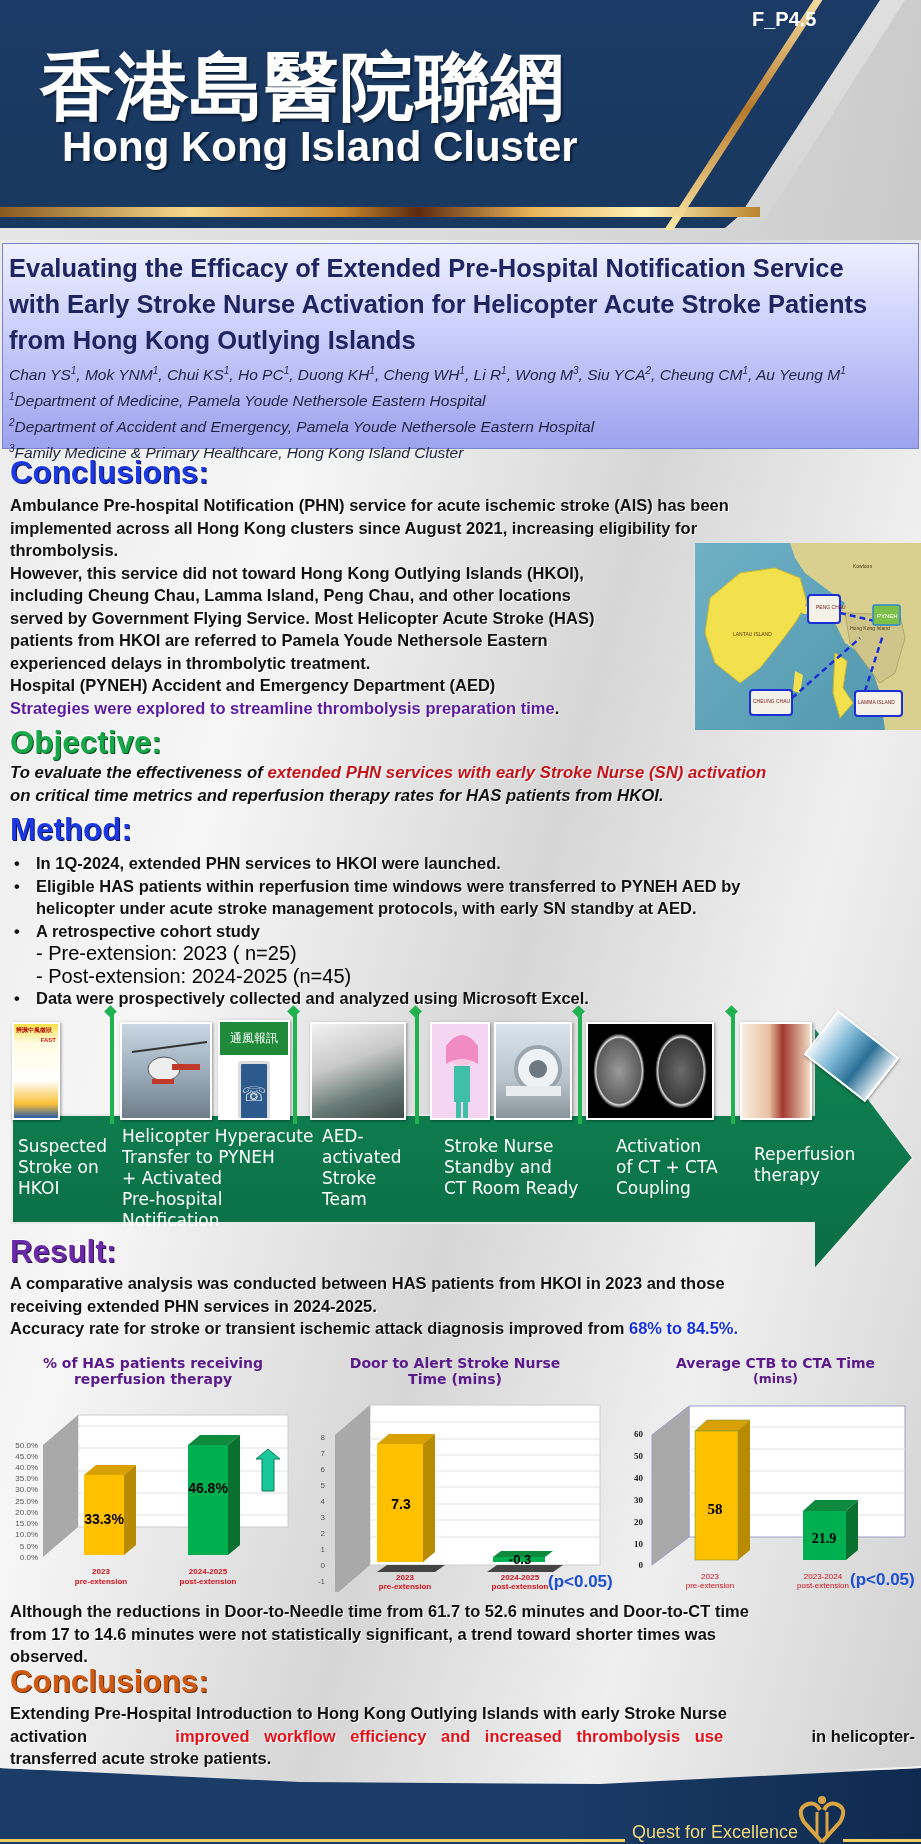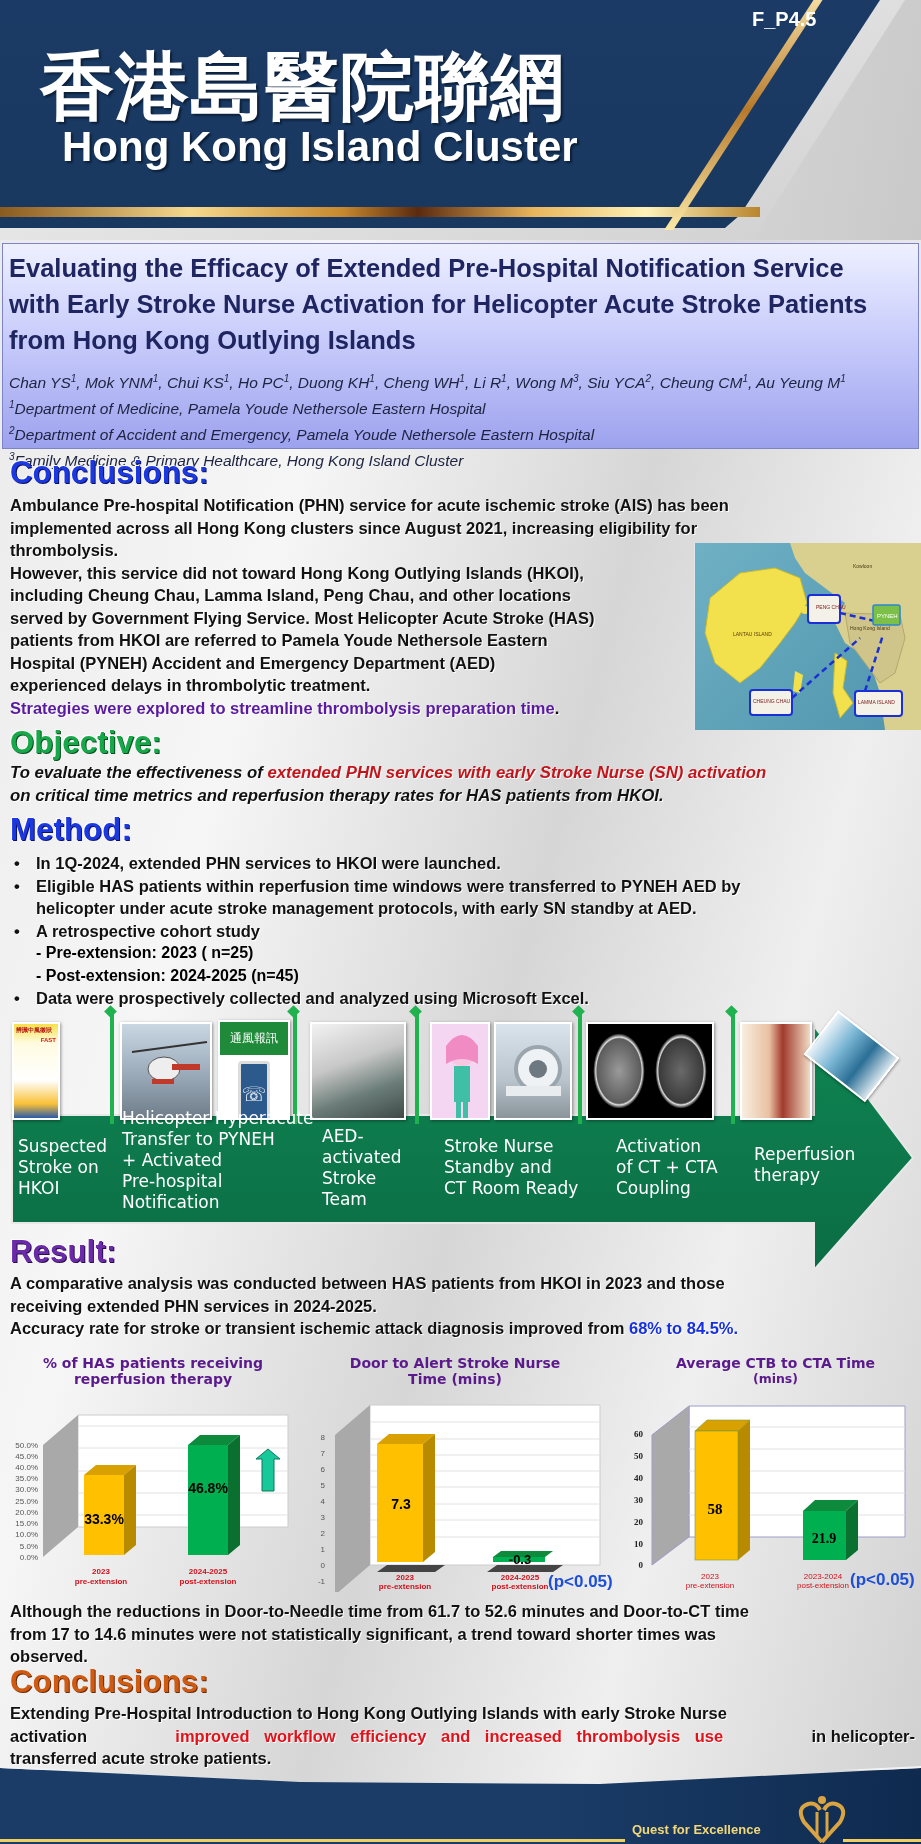--- a/index.html
+++ b/index.html
@@ -58,21 +58,21 @@
   .title-box {
     position: absolute; left: 2px; top: 243px; width: 917px; height: 206px;
     background: linear-gradient(180deg, #eef0ff 0%, #c9cdfb 45%, #9da2ee 100%);
     border: 1px solid #7d83c9;
     padding: 6px 6px;
   }
   .title-text {
     font-weight: bold; font-size: 25.5px; line-height: 36px; color: #1e2560;
   }
   .authors {
-    font-style: italic; font-size: 15.5px; line-height: 22px; color: #1d2340; margin-top: 10px;
+    font-style: italic; font-size: 15.5px; line-height: 22px; color: #1d2340; margin-top: 2px;
   }
   .affil { font-style: italic; font-size: 15.5px; line-height: 22px; color: #1d2340; }
   .sup { font-size: 10px; vertical-align: super; }
   
   .section-heading {
     position: absolute; font-weight: bold; font-size: 31px; letter-spacing: 0.2px;
   }
   .h-blue { color: #1c38e0; text-shadow: 1px 1px 0 #0b1360, -1px -1px 0 #fff; }
   .h-green { color: #17a84a; text-shadow: 1px 1px 0 #0c4d22, -1px -1px 0 #fff; }
   .h-purple { color: #6b2aa8; text-shadow: 1px 1px 0 #2a0f48, -1px -1px 0 #fff; }
@@ -92,21 +92,21 @@
     overflow: hidden; border-left: 1px solid #dfe6e9;
   }
   .map svg { position: absolute; left: 0; top: 0; }
   
   .method-list { position: absolute; left: 10px; top: 852px; width: 905px; }
   .method-item {
     font-weight: bold; font-size: 16.5px; line-height: 22.5px; color: #111;
     padding-left: 26px; position: relative; text-shadow: 1px 1px 0 #fff;
   }
   .method-item .bullet { position: absolute; left: 4px; top: 0; }
-  .method-sub { padding-left: 26px; font-weight: bold; font-size: 16px; line-height: 22.5px; }
+  .method-sub { padding-left: 26px; font-weight: normal; font-size: 20px; line-height: 22.5px; }
   
   .timeline { position: absolute; left: 0; top: 1008px; width: 921px; height: 265px; }
   .arrow {
     position: absolute; left: 8px; top: 0; width: 913px; height: 265px;
   }
   .tl-img {
     position: absolute; top: 14px; height: 98px; border: 2px solid #fff;
     box-shadow: 1px 1px 3px rgba(0,0,0,0.4);
     overflow: hidden;
   }
@@ -139,21 +139,21 @@
   }
   .footer-line-top {
     position: absolute; left: 0; top: 1766px; width: 921px; height: 4px;
     background: #f2f2f2;
     clip-path: polygon(0 0, 300px 14px, 600px 16px, 921px 0, 921px 2px, 600px 18px, 300px 16px, 0 2px);
   }
   .footer-gold {
     position: absolute; top: 1839px; height: 3px; background: #f0cf62;
   }
   .footer-text {
-    position: absolute; left: 632px; top: 1822px; font-weight: bold; font-size: 13px; color: #f3d879;
+    position: absolute; left: 632px; top: 1822px; font-weight: normal; font-size: 18px; color: #f3d879;
   }
   .footer-logo { position: absolute; left: 798px; top: 1794px; }
 </style>
 </head>
 <body>
 
 <div class="header">
   <div class="header-bg"></div>
   <div class="header-paper"></div>
   <div class="header-navy"></div>
@@ -190,22 +190,22 @@
 
 <div class="section-heading h-blue" style="left:10px; top:455px;">Conclusions:</div>
 <div class="body-text" style="left:10px; top:494px; width:905px;">
   <div>Ambulance Pre-hospital Notification (PHN) service for acute ischemic stroke (AIS) has been</div>
   <div>implemented across all Hong Kong clusters since August 2021, increasing eligibility for</div>
   <div>thrombolysis.</div>
   <div>However, this service did not toward Hong Kong Outlying Islands (HKOI),</div>
   <div>including Cheung Chau, Lamma Island, Peng Chau, and other locations</div>
   <div>served by Government Flying Service. Most Helicopter Acute Stroke (HAS)</div>
   <div>patients from HKOI are referred to Pamela Youde Nethersole Eastern</div>
+  <div>experienced delays in thrombolytic treatment.</div>
   <div>Hospital (PYNEH) Accident and Emergency Department (AED)</div>
-  <div>experienced delays in thrombolytic treatment.</div>
   <div><span class="purple-text">Strategies were explored to streamline thrombolysis preparation time</span><span>.</span></div>
 </div>
 
 <div class="map">
   <svg width="227" height="187" viewBox="0 0 227 187">
 
     <path d="M95 0 L227 0 L227 187 L190 187 L185 150 L175 120 L165 110 L150 100 L140 80 L150 60 L130 45 L110 30 L100 15 Z" fill="#d9cf8e"></path>
 
     <path d="M150 70 L205 72 L210 95 L200 130 L185 140 L170 120 L155 100 Z" fill="#cfc48a" stroke="#b3a86d" stroke-width="1"></path>
 
@@ -309,21 +309,21 @@
   </div>
   <div class="tl-divider" style="left:731px;"></div>
   <div class="tl-img" style="left:740px; width:72px; background:linear-gradient(90deg,#f9eedf 0%,#e8c0a2 40%,#a23a2e 60%,#f2dcc4 100%);"></div>
   <div class="tl-img" style="left:820px; top:2px; width:78px; height:56px; transform:rotate(38deg); transform-origin:top left; background:linear-gradient(90deg,#eaf2f8,#7bb7d5,#2b6f96,#d9e6ee); left:838px;"></div>
 
   <div class="tl-label" style="left:18px;">
     <div>Suspected</div>
       <div>Stroke on</div>
       <div>HKOI</div>
   </div>
-  <div class="tl-label" style="left:122px; top:100px;">
+  <div class="tl-label" style="left:122px; top:118px;">
     <div>Helicopter Hyperacute</div>
       <div>Transfer to PYNEH</div>
       <div>+ Activated</div>
       <div>Pre-hospital</div>
       <div>Notification</div>
   </div>
   <div class="tl-label" style="left:322px; top:118px;">
     <div>AED-</div>
       <div>activated</div>
       <div>Stroke</div>

